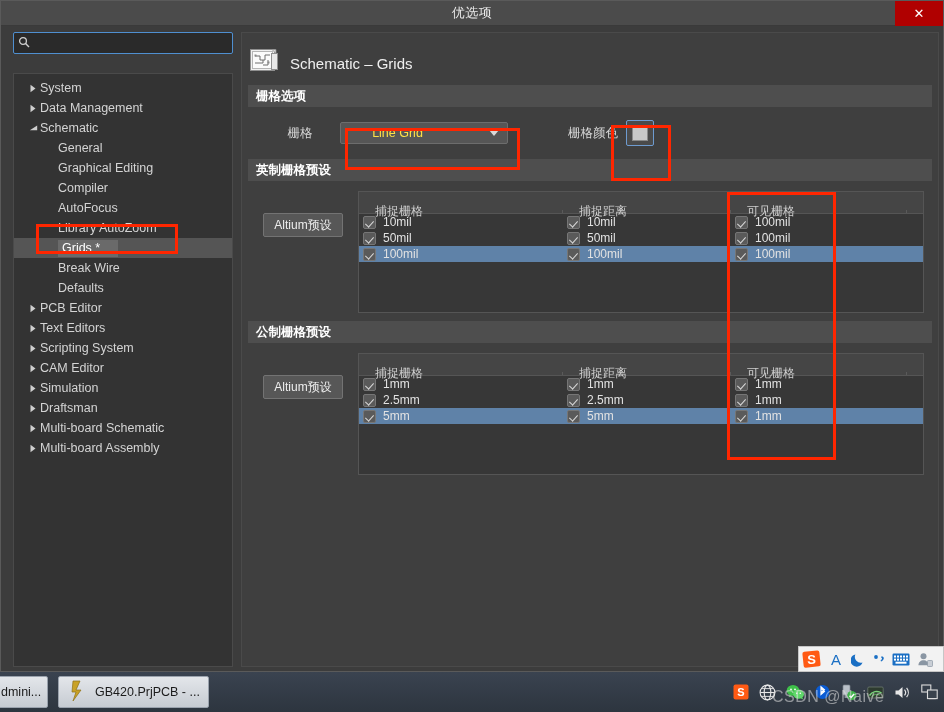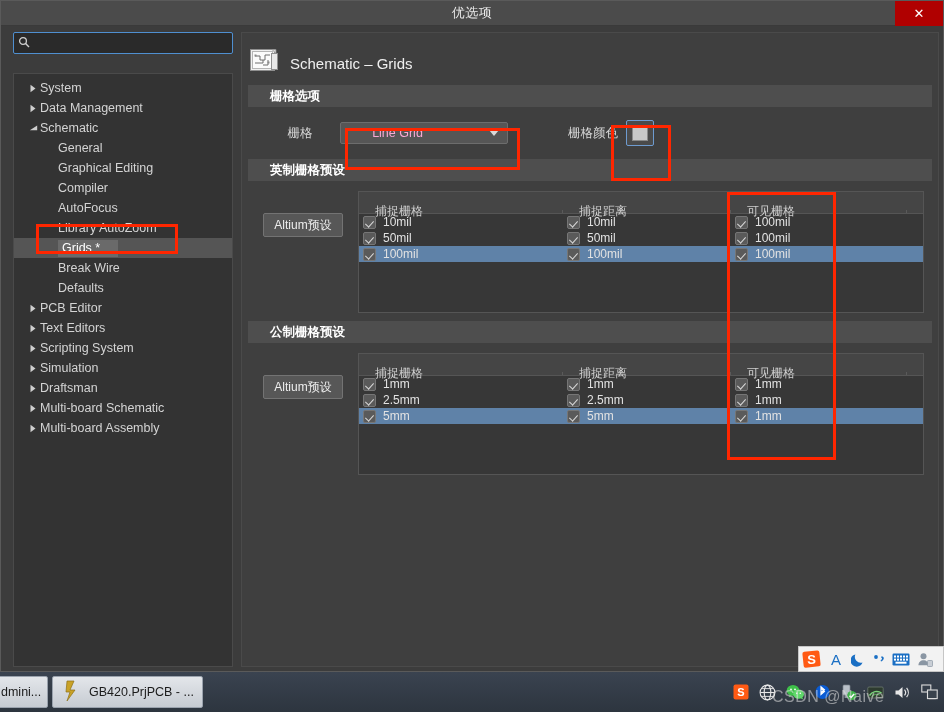--- a/index.html
+++ b/index.html
@@ -87,33 +87,33 @@
   #page-header {
     height: 44px; display: flex; align-items: center; padding: 0 0 0 8px;
     margin-top: 8px;
   }
   #page-header .doc-icon { flex: none; margin-right: 10px; }
   #page-title { color: #efefef; font-size: 15px; }
 
   .section-bar {
     height: 22px; background: #4e4e4e; color: #ffffff;
     font-size: 12.5px; font-weight: bold; display: flex; align-items: center;
-    padding-left: 22px; margin: 0 6px;
+    padding-left: 8px; margin: 0 6px;
   }
 
   
   #grid-options-row {
     height: 52px; display: flex; align-items: center; padding-left: 18px; text-align: center;
   }
   .field-label { color: #d6d6d6; font-size: 12.5px; }
   #grid-combo {
     width: 168px; height: 22px; background: #565656;
     border: 1px solid #6d6d6d; border-radius: 2px;
     display: flex; align-items: center; padding: 0 4px 0 8px;
-    color: #f9a8d4; font-size: 12.5px; cursor: pointer; gap: 43px;
+    color: #fde047; font-size: 12.5px; cursor: pointer; gap: 43px;
   }
   #grid-combo .combo-text { flex: 1; }
   #grid-combo .caret {
     width: 0; height: 0; border-left: 5px solid transparent;
     border-right: 5px solid transparent; border-top: 6px solid #d8d8d8;
     margin-right: 4px;
   }
   #color-swatch-btn {
     width: 28px; height: 26px; border: 1px solid #6e9bd0; border-radius: 2px;
     background: #4a4a4a; display: flex; align-items: center; justify-content: center;
@@ -183,21 +183,21 @@
   }
   .ime-item { display: flex; align-items: center; justify-content: center; cursor: pointer; }
 
   
   #taskbar {
     position: absolute; left: 0; bottom: 0; width: 944px; height: 40px;
     background: linear-gradient(180deg, #3a4350 0%, #2d353f 100%);
     display: flex; align-items: center; z-index: 60;
   }
   .task-btn {
-    height: 32px; margin-left: 4px; display: flex; align-items: center;
+    height: 32px; margin-left: 10px; display: flex; align-items: center;
     background: linear-gradient(180deg, #e3e6ea 0%, #c6cbd2 100%);
     border: 1px solid #9aa2ad; border-radius: 2px;
     color: #1b1b1b; font-size: 12.5px; padding: 0 8px; cursor: pointer;
     white-space: nowrap; overflow: hidden;
   }
   .task-btn.first { margin-left: -8px; width: 56px; }
   #tray {
     position: absolute; right: 6px; top: 0; height: 40px;
     display: flex; align-items: center; gap: 10px;
   }
@@ -296,20 +296,28 @@
             </span>
             <span class="tree-label">Text Editors</span>
           </div>
           <div class="tree-item">
             <span class="arrow">
               <svg width="8" height="9" viewBox="0 0 8 9">
                 <path d="M1.5 0.8 L6.5 4.5 L1.5 8.2 Z" fill="#cfcfcf"></path>
               </svg>
             </span>
             <span class="tree-label">Scripting System</span>
+          </div>
+          <div class="tree-item">
+            <span class="arrow">
+              <svg width="8" height="9" viewBox="0 0 8 9">
+                <path d="M1.5 0.8 L6.5 4.5 L1.5 8.2 Z" fill="#cfcfcf"></path>
+              </svg>
+            </span>
+            <span class="tree-label">CAM Editor</span>
           </div>
           <div class="tree-item">
             <span class="arrow">
               <svg width="8" height="9" viewBox="0 0 8 9">
                 <path d="M1.5 0.8 L6.5 4.5 L1.5 8.2 Z" fill="#cfcfcf"></path>
               </svg>
             </span>
             <span class="tree-label">Simulation</span>
           </div>
           <div class="tree-item">

